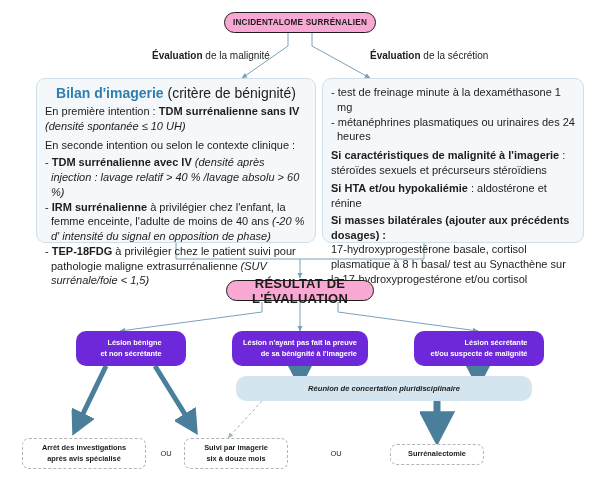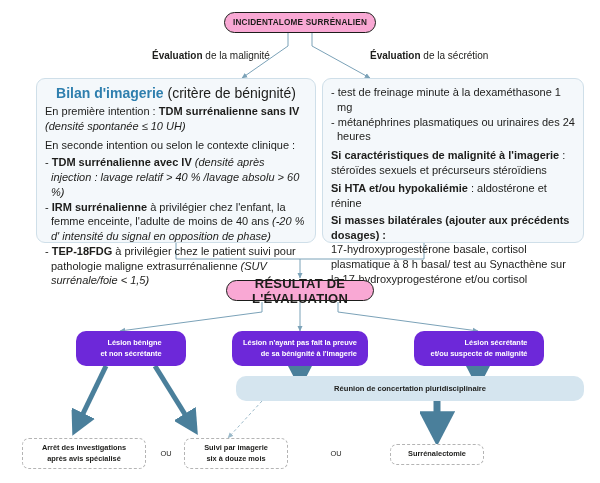--- a/index.html
+++ b/index.html
@@ -213,21 +213,21 @@
     </div>
   </div>
 
   <div class="abs teal" style="left:414px;top:331px;width:130px;height:35px;">
     <div>
       <span>Lésion sécrétante</span><br>
       <span>et/ou suspecte de malignité</span>
     </div>
   </div>
 
-  <div class="abs rcp" style="left:236px;top:376px;width:348px;height:25px;">
+  <div class="abs rcp" style="left:236px;top:376px;width:296px;height:25px;font-style:italic;">
     <span>Réunion de concertation pluridisciplinaire</span>
   </div>
 
   <div class="abs dashed" style="left:22px;top:438px;width:124px;height:31px;">
     <div>
       <span>Arrêt des investigations</span><br>
       <span>après avis spécialisé</span>
     </div>
   </div>
 

